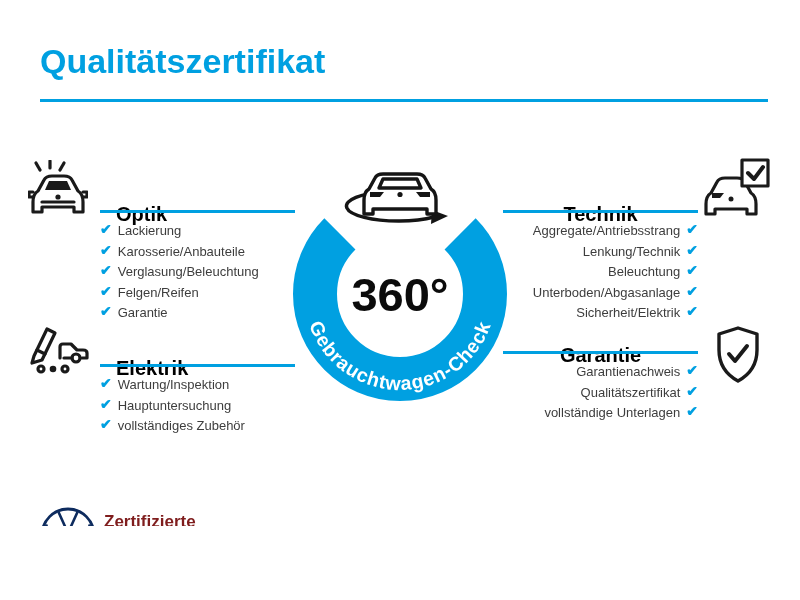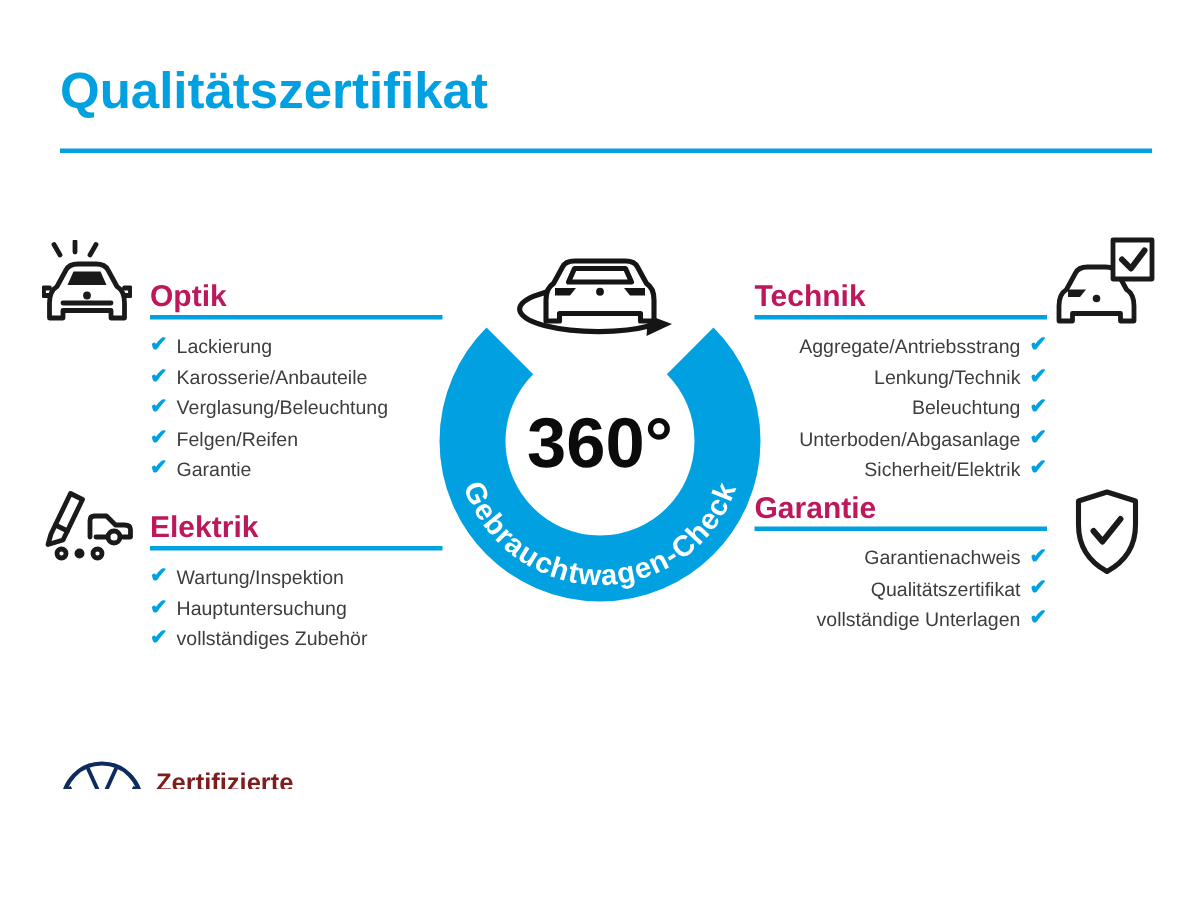--- a/index.html
+++ b/index.html
@@ -3,26 +3,26 @@
 <meta charset="utf-8">
 <style>
   html,body{margin:0;padding:0;background:#fff;}
   #canvas{position:relative;width:800px;height:526px;background:#ffffff;overflow:hidden;
           font-family:"Liberation Sans", sans-serif;}
   
   #page-title{position:absolute;left:40px;top:42px;font-size:34px;font-weight:700;color:#00a0e1;letter-spacing:0;}
   #title-divider{position:absolute;left:40px;top:99px;width:728px;height:3px;background:#00a0e1;}
   
   .sec{position:absolute;width:195px;}
-  .sec h2{margin:0;font-size:20px;line-height:24px;font-weight:700;color:#be185d;}
+  .sec h2{margin:16px;font-size:20px;line-height:24px;font-weight:700;color:#000000;}
   .sec .rule{position:absolute;left:0;top:24px;width:195px;height:3px;background:#00a0e1;}
   .sec .list{position:absolute;left:0;top:38px;width:195px;display:flex;flex-direction:column;gap:7.5px;}
   .row{display:flex;align-items:center;gap:6px;font-size:13px;line-height:13px;color:#3d3d3d;white-space:nowrap;}
   .chk{color:#00a0e1;font-weight:700;font-size:14px;line-height:13px;transform:translateY(-1px);}
-  .sec.right h2{text-align:left;}
+  .sec.right h2{text-align:center;}
   .sec.right .row{flex-direction:row-reverse;}
   
   .icon{position:absolute;}
   .icon svg{display:block;width:100%;height:100%;}
   
   #center-graphic{position:absolute;left:255px;top:128px;width:290px;height:310px;}
   #center-graphic svg{display:block;width:100%;height:100%;font-family:"Liberation Sans", sans-serif;}
   
   #footer-logo{position:absolute;left:38px;top:505px;width:60px;height:60px;}
   #footer-text{position:absolute;left:104px;top:511px;font-size:17px;line-height:22px;font-weight:700;color:#7f1d1d;}

